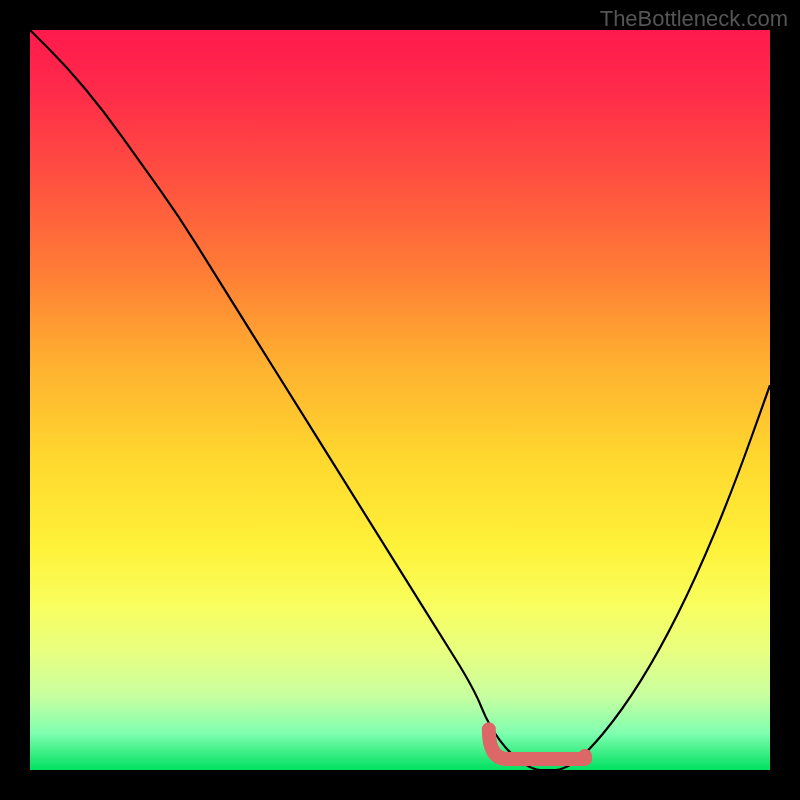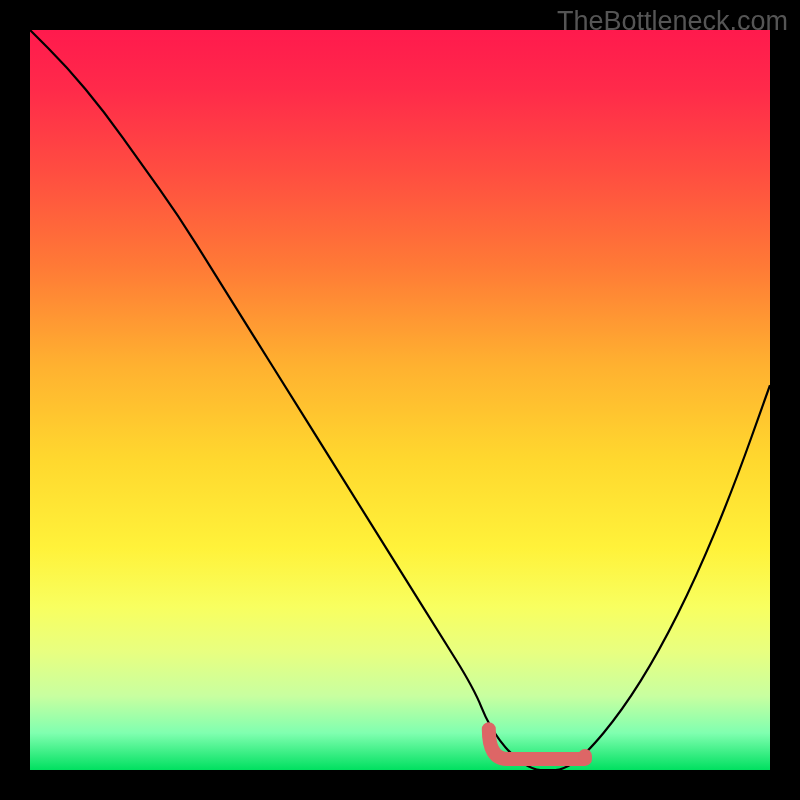--- a/index.html
+++ b/index.html
@@ -9,21 +9,21 @@
     height: 800px;
     background: #000;
     font-family: Arial, sans-serif;
     position: relative;
   }
   .attribution {
     position: absolute;
     top: 6px;
     right: 12px;
     color: #555;
-    font-size: 27px;
+    font-size: 22px;
     z-index: 10;
   }
   .plot-area {
     position: absolute;
     left: 30px;
     top: 30px;
     width: 740px;
     height: 740px;
     overflow: hidden;
   }

